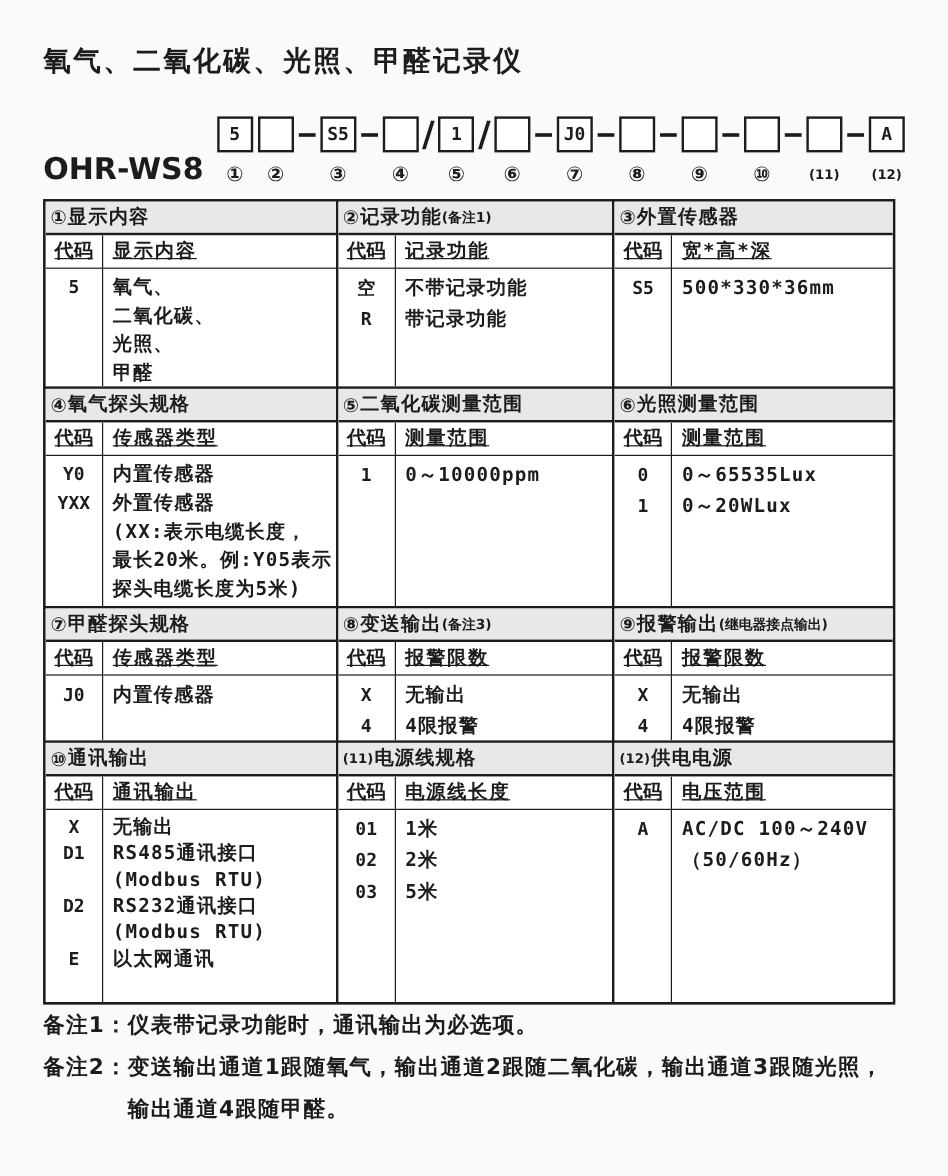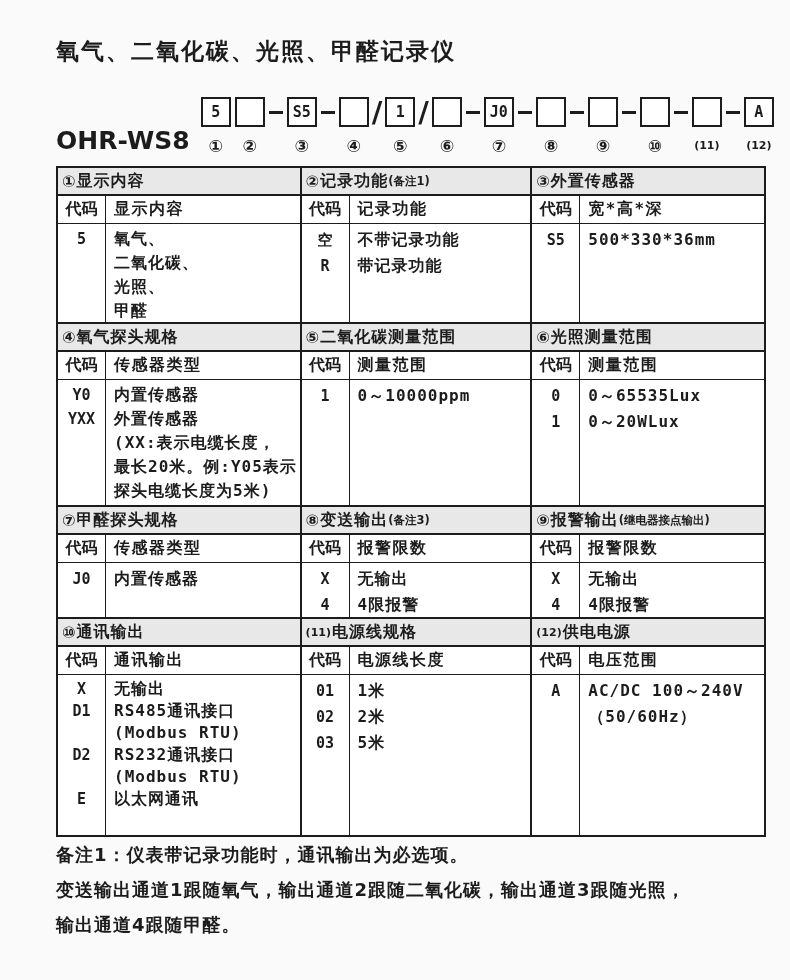--- a/index.html
+++ b/index.html
@@ -1,21 +1,21 @@
 <!DOCTYPE html>
 <html><head>
 <meta charset="utf-8">
 <style>
   html,body{margin:0;padding:0;}
   body{
     width:790px;height:980px;background:#fafafa;color:#1c1c1c;
     font-family:"DejaVu Sans","Liberation Sans",sans-serif;font-weight:700;
     overflow:hidden;
   }
-  .page{padding:38px 38px 0 56px;}
+  .page{padding:38px 38px 0 36px;}
 
   
   .doc-title{font-size:23px;line-height:26px;letter-spacing:2px;white-space:nowrap;}
 
   
   .model-row{display:flex;align-items:flex-end;margin-top:33px;}
   .model-prefix{font-size:25px;line-height:30px;letter-spacing:0;margin-right:9px;white-space:nowrap;}
   .slots{display:flex;align-items:flex-start;}
   .slot{display:flex;flex-direction:column;align-items:center;margin:0 2px;}
   .mbox{
@@ -39,21 +39,21 @@
   .section{background:#fff;display:flex;flex-direction:column;overflow:hidden;}
   .sec-title{
     background:#e8e8e8;border-bottom:2px solid #1c1c1c;
     height:26px;flex:0 0 26px;display:flex;align-items:center;
     padding:0 4px;font-size:16px;letter-spacing:1px;white-space:nowrap;
   }
   .sec-title .num{margin-right:1px;letter-spacing:0;}
   .sec-title .num.small{font-size:11px;}
   .sec-title .note{font-size:11.5px;letter-spacing:0;}
   .sec-body{flex:1;display:grid;grid-template-columns:48px 1fr;grid-template-rows:28px 1fr;overflow:hidden;}
-  .hdr{border-bottom:1.5px solid #1c1c1c;font-size:16px;line-height:26px;letter-spacing:1.5px;white-space:nowrap;overflow:hidden;}
+  .hdr{border-bottom:1.5px solid #1c1c1c;font-size:16px;line-height:26px;letter-spacing:1.5px;white-space:nowrap;overflow:hidden;text-decoration:underline;}
   .code-edge{border-right:1.5px solid #1c1c1c;}
   .hdr.code-hd{text-align:center;letter-spacing:0;}
   .hdr.desc-hd{padding-left:8px;font-family:"DejaVu Sans Mono","DejaVu Sans",sans-serif;}
   .cell-lines{padding-top:3px;overflow:hidden;}
   .line{height:var(--lh,26px);line-height:var(--lh,26px);font-size:16px;white-space:nowrap;}
   .code-line{font-family:"DejaVu Sans Mono",monospace;font-size:15px;text-align:center;letter-spacing:0;}
   .desc-line{padding-left:8px;letter-spacing:1px;font-family:"DejaVu Sans Mono","DejaVu Sans",sans-serif;}
 
   
   .footnotes{font-size:18px;letter-spacing:1px;}
@@ -384,18 +384,19 @@
         </div>
       </div>
     </div>
 
   <div class="footnotes" id="footnotes">
       <div class="fn">
         <div class="fn-label">备注1：</div>
         <div class="fn-text">仪表带记录功能时，通讯输出为必选项。</div>
       </div>
       <div class="fn">
+        <div class="fn-label">备注2：</div>
         <div class="fn-text">变送输出通道1跟随氧气，输出通道2跟随二氧化碳，输出通道3跟随光照，
 输出通道4跟随甲醛。</div>
       </div>
     </div>
 
 </div>
 
 </body></html>

